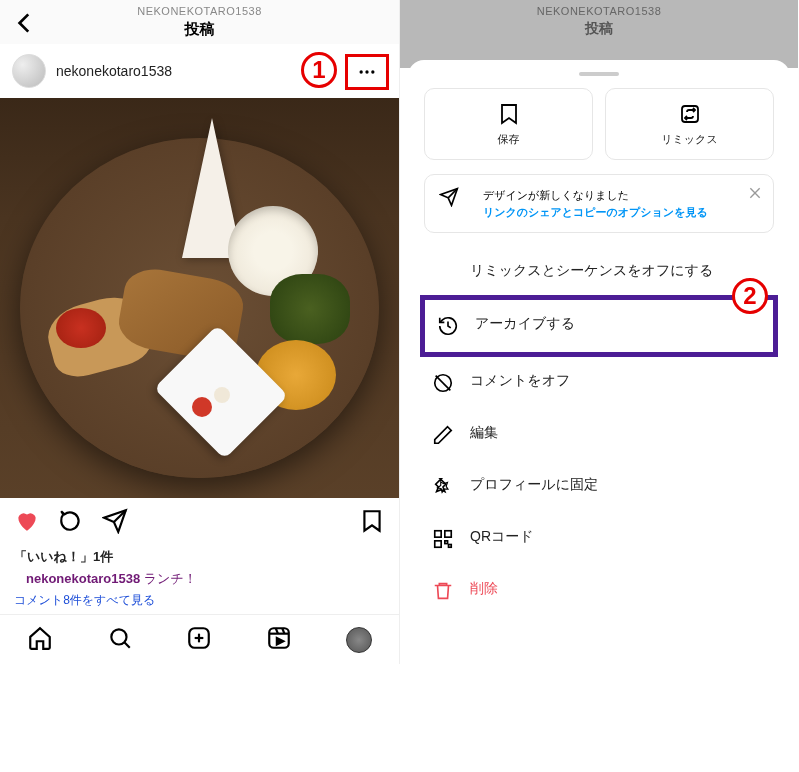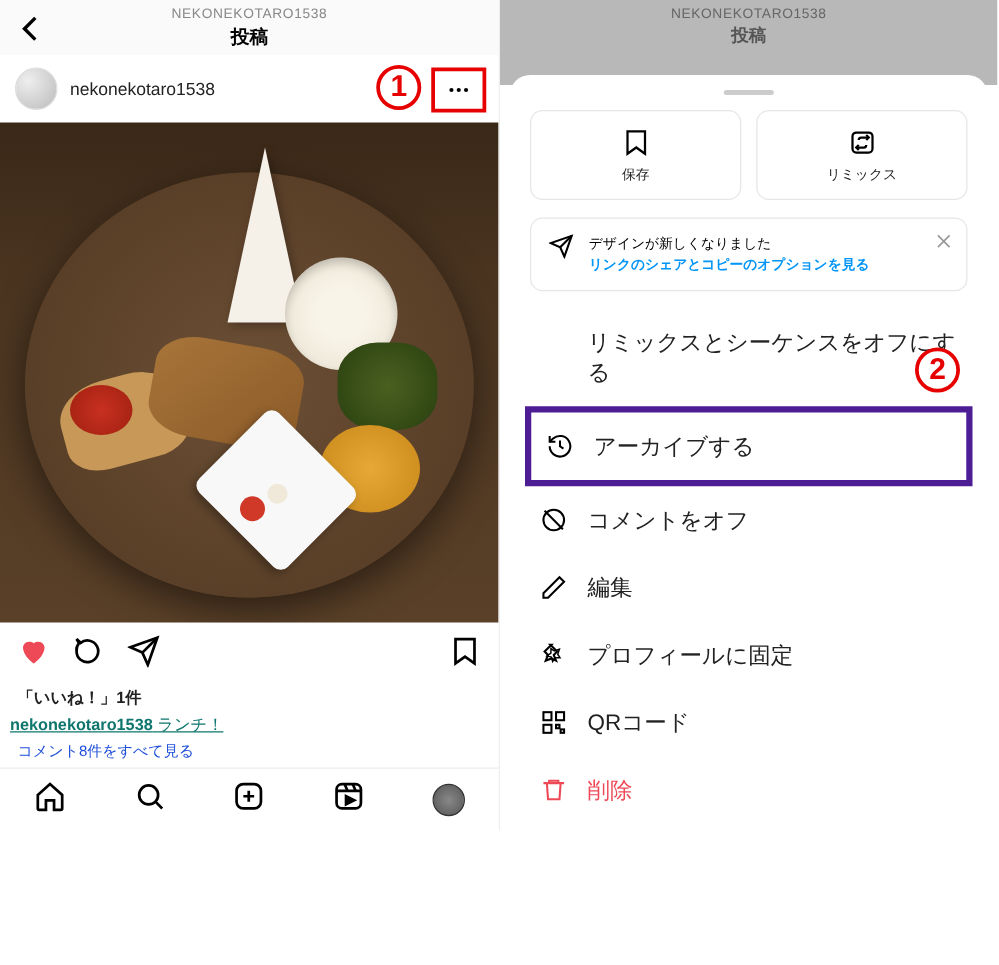--- a/index.html
+++ b/index.html
@@ -189,24 +189,23 @@
     .icon { width: 26px; height: 26px; }
     .heart-filled { fill: #ed4956; }
 
     .likes-row {
       padding: 0 14px 4px;
       font-size: 13px;
       font-weight: 600;
       color: #222;
     }
     .caption-row {
-      padding: 0 8px 4px;
+      padding: 0 26px 4px;
       font-size: 13px;
-      color: #0f766e;
-      text-decoration: underline;
+      color: #701a75;
     }
     .caption-row .u { font-weight: 600; }
     .comments-link {
       padding: 0 14px 8px;
       font-size: 12px;
       color: #1d4ed8;
     }
 
     .tabbar {
       position: absolute;
@@ -275,36 +274,35 @@
       font-size: 11px;
       color: #222;
     }
     .notice {
       margin: 0 16px 14px;
       border: 1px solid #e6e6e6;
       border-radius: 10px;
       padding: 12px 14px;
       position: relative;
       display: flex;
-      gap: 12px;
+      gap: 24px;
       align-items: flex-start;
     }
     .notice-text { font-size: 11px; line-height: 1.5; }
     .notice-link { color: #0095f6; font-weight: 600; font-size: 11px; }
     .notice-close {
       position: absolute;
       right: 10px; top: 10px;
       color: #aaa;
     }
     .menu-item {
       display: flex;
-      align-items: center;
       gap: 16px;
       padding: 15px 24px;
-      font-size: 18px;
+      font-size: 14px;
       color: #222;
     }
     .menu-item.danger { color: #ed4956; }
     .menu-item .micon { width: 22px; height: 22px; flex-shrink: 0; }
     .highlight-box {
       border: 5px solid #4c1d95;
       margin: 0 12px;
       padding-left: 12px !important;
       padding-right: 12px !important;
     }

